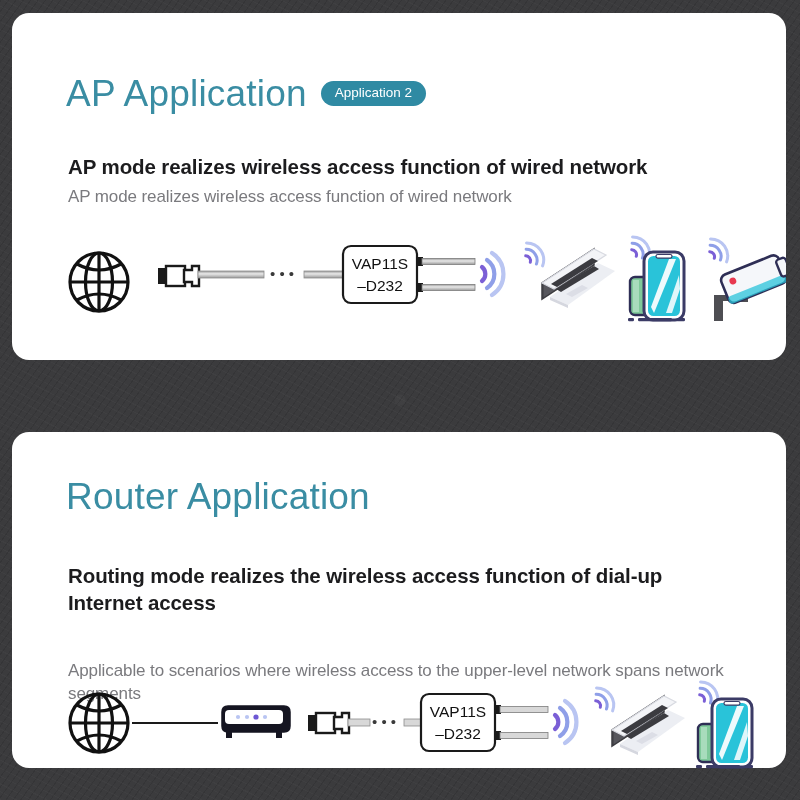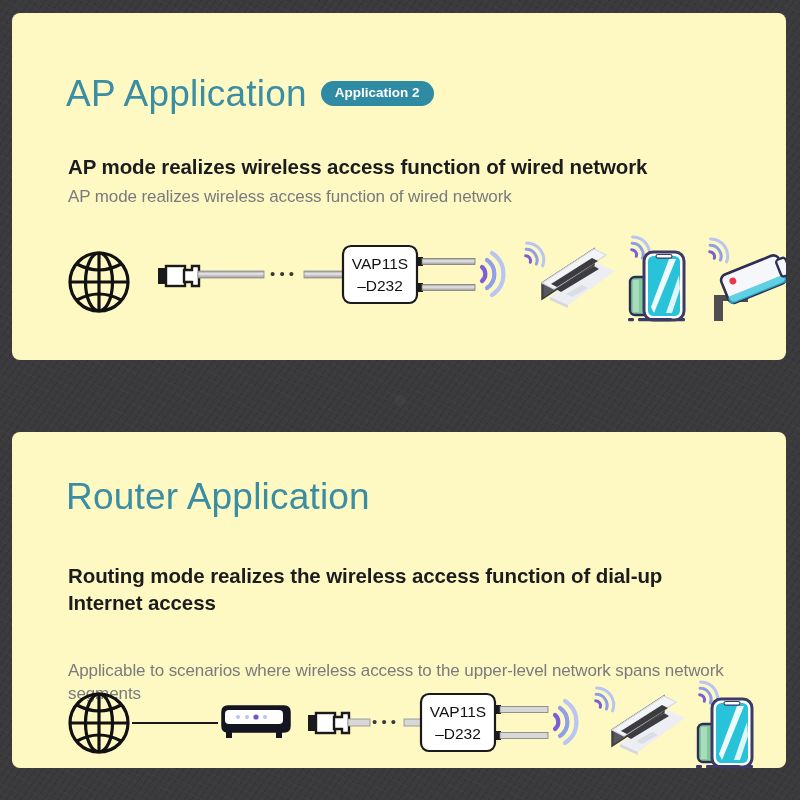--- a/index.html
+++ b/index.html
@@ -24,35 +24,35 @@
       radial-gradient(circle at 50% 50%, rgba(255,255,255,.025) 0 5px, transparent 6px),
       radial-gradient(circle at 20% 72%, rgba(255,255,255,.035) 0 4px, transparent 5px),
       radial-gradient(circle at 70% 88%, rgba(255,255,255,.03) 0 5px, transparent 6px),
       radial-gradient(circle at 90% 60%, rgba(255,255,255,.03) 0 4px, transparent 5px),
       repeating-linear-gradient(27deg, rgba(255,255,255,.018) 0 1px, transparent 1px 7px),
       repeating-linear-gradient(-54deg, rgba(0,0,0,.10) 0 1px, transparent 1px 6px);
   }
   .card {
     position:absolute;
     left:12px; width:774px;
-    background:#fef9c3;
-    border-radius:8px;
+    background:#ffffff;
+    border-radius:17px;
   }
   #card-ap     { top:13px;  height:347px; }
   #card-router { top:432px; height:336px; }
 
   .heading-row { display:flex; align-items:center; gap:14px; }
   .app-title {
     font-size:37px; font-weight:400; color:#3a8da3;
     letter-spacing:.2px; line-height:1;
   }
   .badge {
     background:#2f8aa3; color:#ffffff;
     font-size:13.5px; border-radius:13px;
-    padding:5px 14px 6px; white-space:nowrap; line-height:1;font-weight:bold;
+    padding:5px 14px 6px; white-space:nowrap; line-height:1;
   }
   .subtitle {
     font-size:20.5px; font-weight:bold; color:#1c1c1e;
     line-height:1.32; letter-spacing:-.1px;
   }
   .desc {
     font-size:17px; color:#7a7a7e; line-height:1.38;
     letter-spacing:-.1px;
   }
   .diagram { position:absolute; left:0; top:0; }

